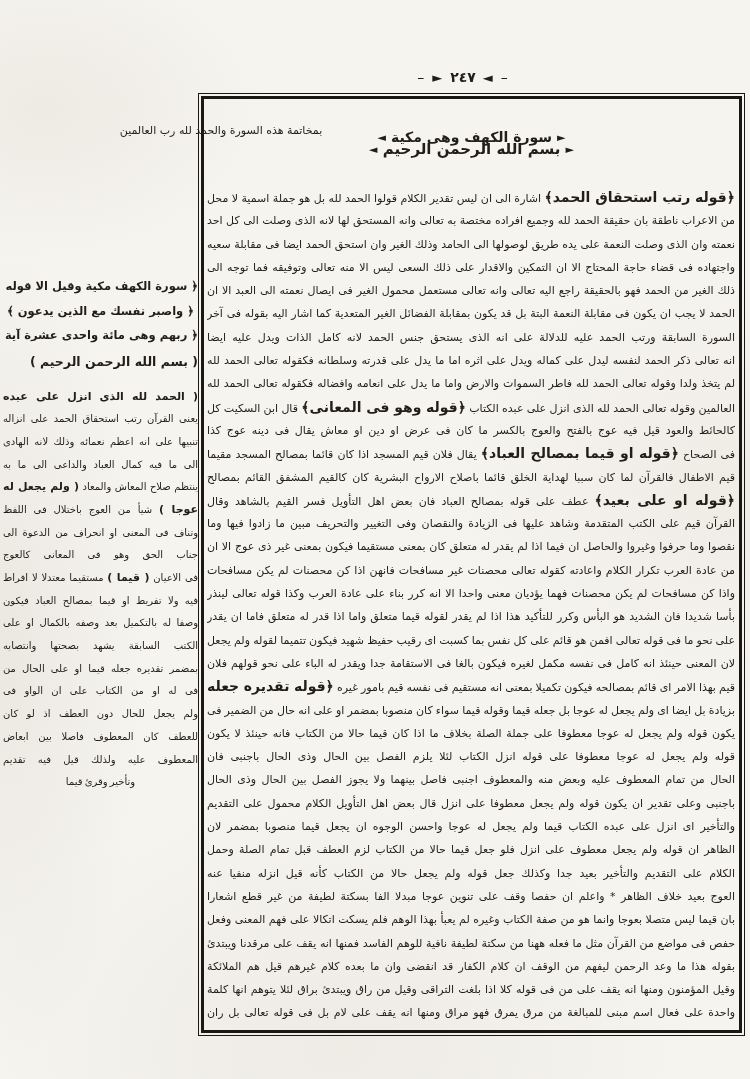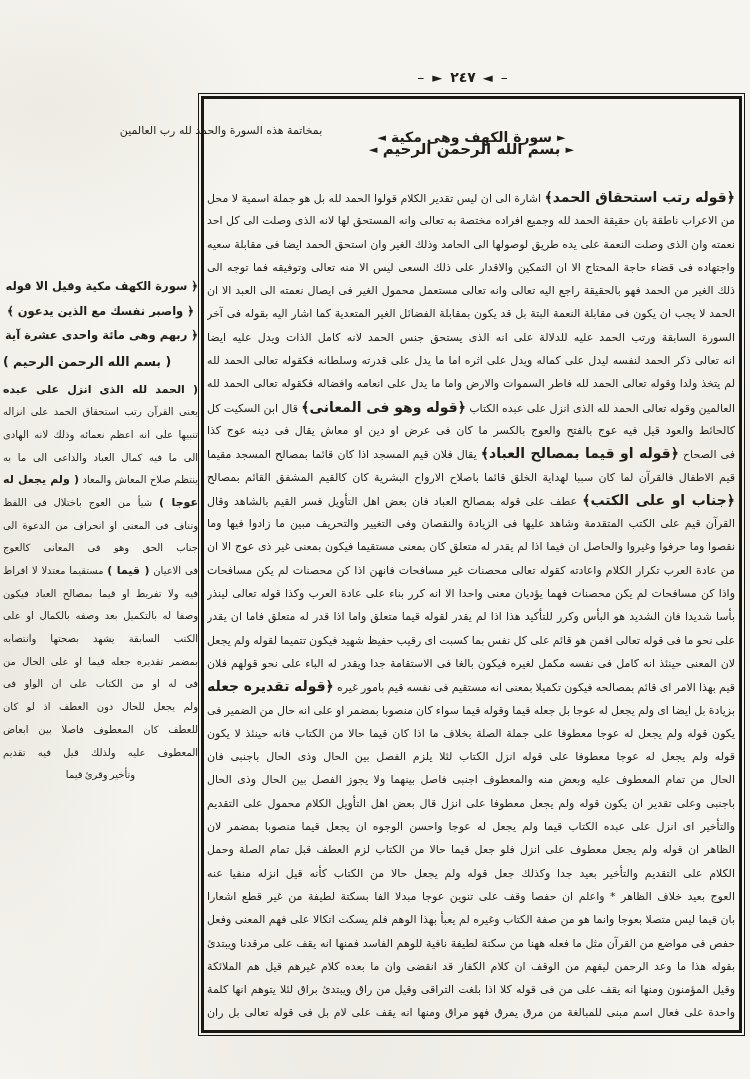--- a/index.html
+++ b/index.html
@@ -51,22 +51,22 @@
     letter-spacing:-0.1px;word-spacing:-0.5px;
   }
   .main-line b{font-size:14px;margin-top:8px;}
   
   .margin{position:absolute;left:3px;top:274px;width:195px;z-index:2;}
   .margin-header{
     text-align:center;font-size:11.5px;font-weight:bold;line-height:24.5px;
     white-space:nowrap;overflow:hidden;
   }
   .margin-basmala{
-    text-align:left;font-size:12.5px;font-weight:bold;line-height:27px;
-    white-space:nowrap;overflow:hidden;margin-bottom:4px;
+    text-align:right;font-size:12.5px;font-weight:bold;line-height:27px;
+    white-space:nowrap;overflow:hidden;margin-bottom:11px;
   }
   .margin-line{
     font-size:10px;line-height:22.7px;height:22.7px;overflow:hidden;
     text-align:justify;text-align-last:justify;
     letter-spacing:-0.2px;word-spacing:-1px;
   }
   .margin-line.last{text-align-last:center;}
   .margin-line b{font-size:11px;}
 </style>
 </head>
@@ -105,21 +105,21 @@
       <div class="main-line">واجتهاده فى قضاء حاجة المحتاج الا ان التمكين والاقدار على ذلك السعى ليس الا منه تعالى وتوفيقه فما توجه الى</div>
       <div class="main-line">ذلك الغير من الحمد فهو بالحقيقة راجع اليه تعالى وانه تعالى مستعمل محمول الغير فى ايصال نعمته الى العبد الا ان</div>
       <div class="main-line">الحمد لا يجب ان يكون فى مقابلة النعمة البتة بل قد يكون بمقابلة الفضائل الغير المتعدية كما اشار اليه بقوله فى آخر</div>
       <div class="main-line">السورة السابقة ورتب الحمد عليه للدلالة على انه الذى يستحق جنس الحمد لانه كامل الذات ويدل عليه ايضا</div>
       <div class="main-line">انه تعالى ذكر الحمد لنفسه ليدل على كماله ويدل على اثره اما ما يدل على قدرته وسلطانه فكقوله تعالى الحمد لله الذى</div>
       <div class="main-line">لم يتخذ ولدا وقوله تعالى الحمد لله فاطر السموات والارض واما ما يدل على انعامه وافضاله فكقوله تعالى الحمد لله رب</div>
       <div class="main-line">العالمين وقوله تعالى الحمد لله الذى انزل على عبده الكتاب <b>﴿قوله وهو فى المعانى﴾</b> قال ابن السكيت كل ما ينتصب</div>
       <div class="main-line">كالحائط والعود قيل فيه عوج بالفتح والعوج بالكسر ما كان فى عرض او دين او معاش يقال فى دينه عوج كذا</div>
       <div class="main-line">فى الصحاح <b>﴿قوله او قيما بمصالح العباد﴾</b> يقال فلان قيم المسجد اذا كان قائما بمصالح المسجد مقيما لشأنه وكذا</div>
       <div class="main-line">قيم الاطفال فالقرآن لما كان سببا لهداية الخلق قائما باصلاح الارواح البشرية كان كالقيم المشفق القائم بمصالح الاطفال</div>
-      <div class="main-line"><b>﴿جناب او على الكتب﴾</b> عطف على قوله بمصالح العباد فان بعض اهل التأويل فسر القيم بالشاهد وقال</div>
+      <div class="main-line"><b>﴿قوله او على بعيد﴾</b> عطف على قوله بمصالح العباد فان بعض اهل التأويل فسر القيم بالشاهد وقال</div>
       <div class="main-line">القرآن قيم على الكتب المتقدمة وشاهد عليها فى الزيادة والنقصان وفى التغيير والتحريف مبين ما زادوا فيها وما</div>
       <div class="main-line">نقصوا وما حرفوا وغيروا والحاصل ان فيما اذا لم يقدر له متعلق كان بمعنى مستقيما فيكون بمعنى غير ذى عوج الا ان</div>
       <div class="main-line">من عادة العرب تكرار الكلام واعادته كقوله تعالى محصنات غير مسافحات فانهن اذا كن محصنات لم يكن مسافحات</div>
       <div class="main-line">واذا كن مسافحات لم يكن محصنات فهما يؤديان معنى واحدا الا انه كرر بناء على عادة العرب وكذا قوله تعالى لينذر</div>
       <div class="main-line">بأسا شديدا فان الشديد هو البأس وكرر للتأكيد هذا اذا لم يقدر لقوله قيما متعلق واما اذا قدر له متعلق فاما ان يقدر</div>
       <div class="main-line">على نحو ما فى قوله تعالى افمن هو قائم على كل نفس بما كسبت اى رقيب حفيظ شهيد فيكون تتميما لقوله ولم يجعل له عوجا</div>
       <div class="main-line">لان المعنى حينئذ انه كامل فى نفسه مكمل لغيره فيكون بالغا فى الاستقامة جدا ويقدر له الباء على نحو قولهم فلان</div>
       <div class="main-line">قيم بهذا الامر اى قائم بمصالحه فيكون تكميلا بمعنى انه مستقيم فى نفسه قيم بامور غيره <b>﴿قوله تقديره جعله قيما﴾</b></div>
       <div class="main-line">بزيادة بل ايضا اى ولم يجعل له عوجا بل جعله قيما وقوله قيما سواء كان منصوبا بمضمر او على انه حال من الضمير فى له</div>
       <div class="main-line">يكون قوله ولم يجعل له عوجا معطوفا على جملة الصلة بخلاف ما اذا كان قيما حالا من الكتاب فانه حينئذ لا يكون</div>

